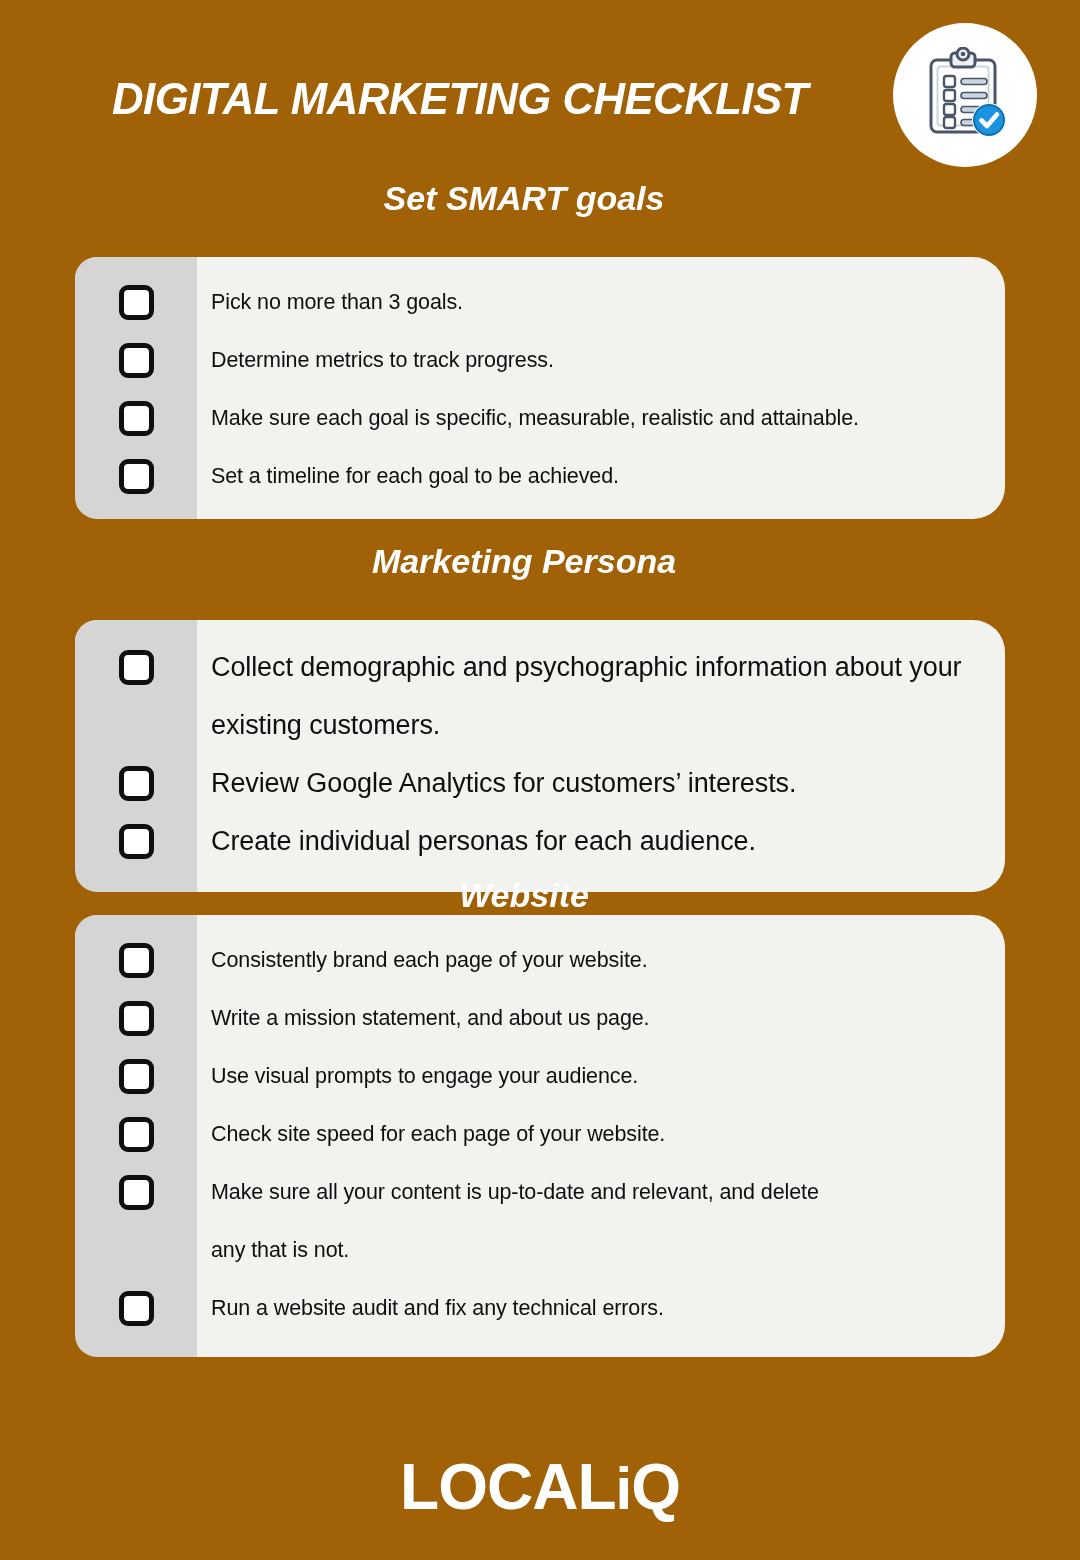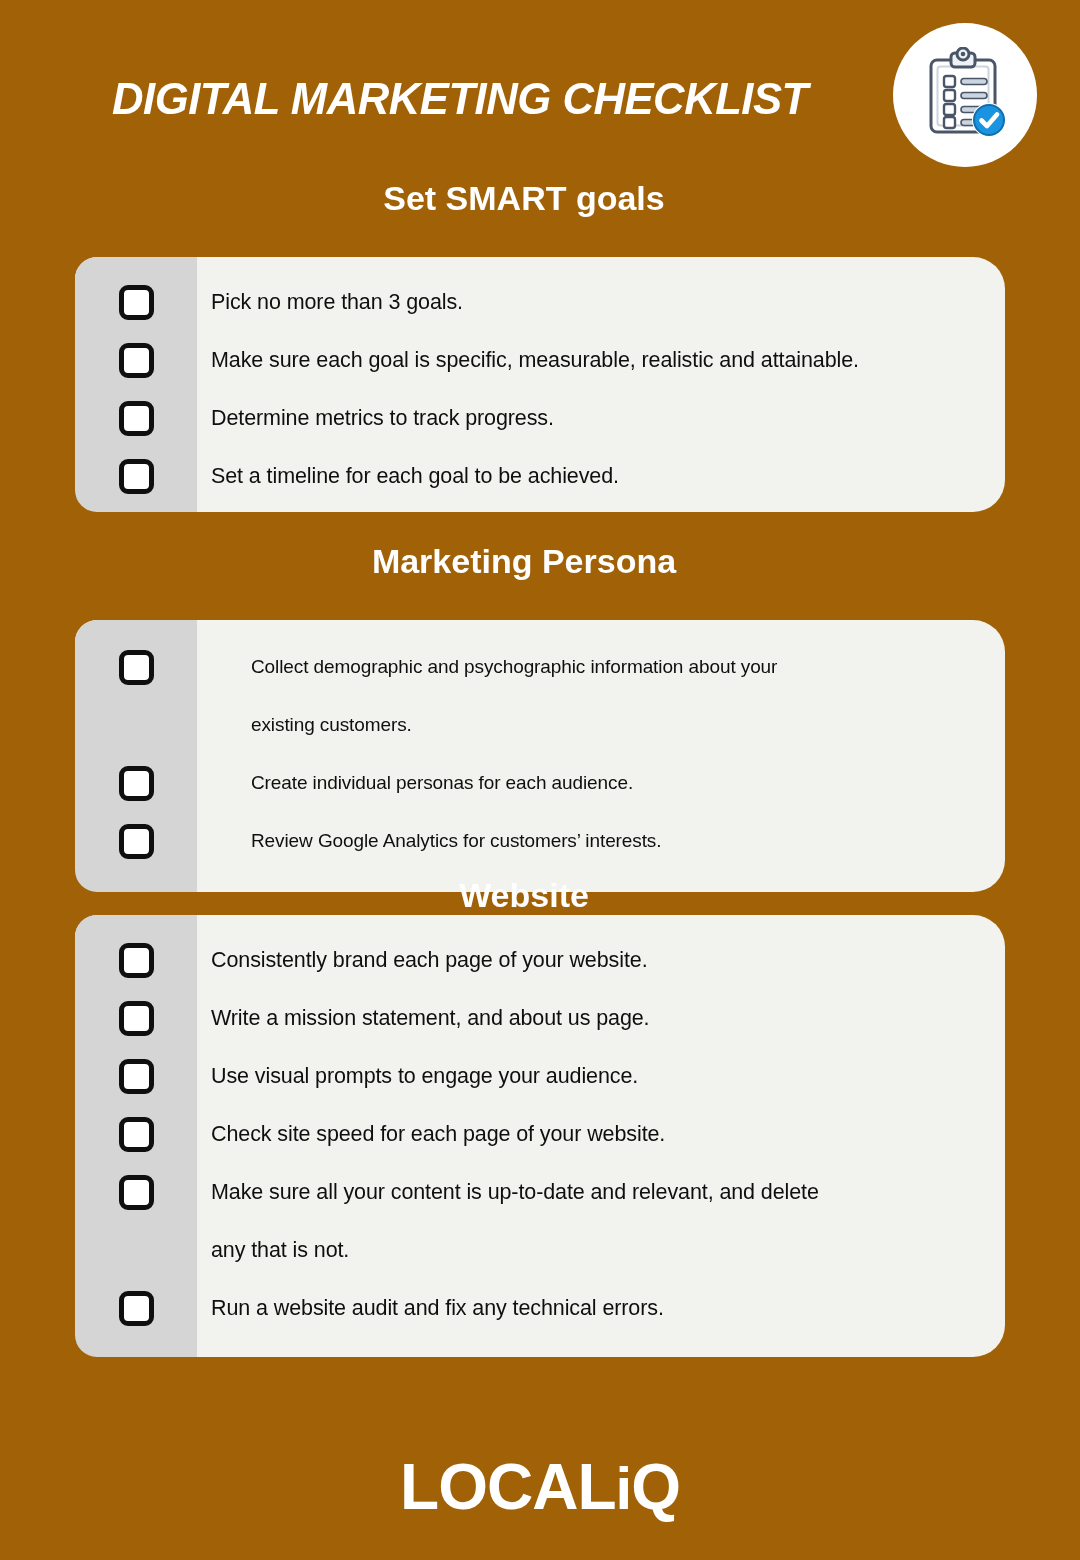--- a/index.html
+++ b/index.html
@@ -68,20 +68,21 @@
   .section-heading {
     width: 1080px;
     text-align: center;
     font-family: "Liberation Sans", sans-serif;
     font-size: 34px;
     font-weight: bold;
     color: #ffffff;
     letter-spacing: 0px;
     line-height: 40px;
     padding-right: 32px;
+    font-style: italic;
   }
 
   .card {
     position: relative;
     margin: 0 auto;
     width: 930px;
     background: #f2f2ee;
     border-radius: 22px 32px 32px 32px;
   }
 
@@ -129,25 +130,25 @@
     font-size: 21.5px;
     font-weight: 400;
     color: #100f0f;
     line-height: 58px;
     letter-spacing: -0.1px;
     white-space: nowrap;
   }
 
   
   #section-1 { top: 178px; }
-  #section-1 .card { margin-top: 39px; padding: 16px 0 7px 0; }
+  #section-1 .card { margin-top: 39px; padding: 16px 0 14px 0; }
 
   #section-2 { top: 541px; }
   #section-2 .card { margin-top: 39px; padding: 18px 0 22px 0; }
-  #section-2 .row-text { font-size: 19px; margin-left: 40px; }
+  #section-2 .row-text { font-size: 27px; }
 
   #section-3 { top: 875px; }
   #section-3 .card { padding: 16px 0 20px 0; }
 
   
   .footer-logo {
     position: absolute;
     left: 0;
     top: 1452px;
     width: 1080px;
@@ -210,28 +211,28 @@
           <div class="cb-cell">
             <div class="checkbox"></div>
           </div>
           <div class="row-text">Pick no more than 3 goals.</div>
         </div>
 
         <div class="row">
           <div class="cb-cell">
             <div class="checkbox"></div>
           </div>
+          <div class="row-text">Determine metrics to track progress.</div>
+        </div>
+
+        <div class="row">
+          <div class="cb-cell">
+            <div class="checkbox"></div>
+          </div>
           <div class="row-text">Make sure each goal is specific, measurable, realistic and attainable.</div>
-        </div>
-
-        <div class="row">
-          <div class="cb-cell">
-            <div class="checkbox"></div>
-          </div>
-          <div class="row-text">Determine metrics to track progress.</div>
         </div>
 
         <div class="row">
           <div class="cb-cell">
             <div class="checkbox"></div>
           </div>
           <div class="row-text">Set a timeline for each goal to be achieved.</div>
         </div>
 
       </div>
@@ -255,28 +256,28 @@
           <div class="cb-cell blank">
             <div class="checkbox"></div>
           </div>
           <div class="row-text">existing customers.</div>
         </div>
 
         <div class="row">
           <div class="cb-cell">
             <div class="checkbox"></div>
           </div>
+          <div class="row-text">Review Google Analytics for customers’ interests.</div>
+        </div>
+
+        <div class="row">
+          <div class="cb-cell">
+            <div class="checkbox"></div>
+          </div>
           <div class="row-text">Create individual personas for each audience.</div>
-        </div>
-
-        <div class="row">
-          <div class="cb-cell">
-            <div class="checkbox"></div>
-          </div>
-          <div class="row-text">Review Google Analytics for customers’ interests.</div>
         </div>
 
       </div>
     </div>
   </div>
 
   <div class="section" id="section-3">
     <div class="section-heading">Website</div>
     <div class="card">
       <div class="card-strip"></div>

